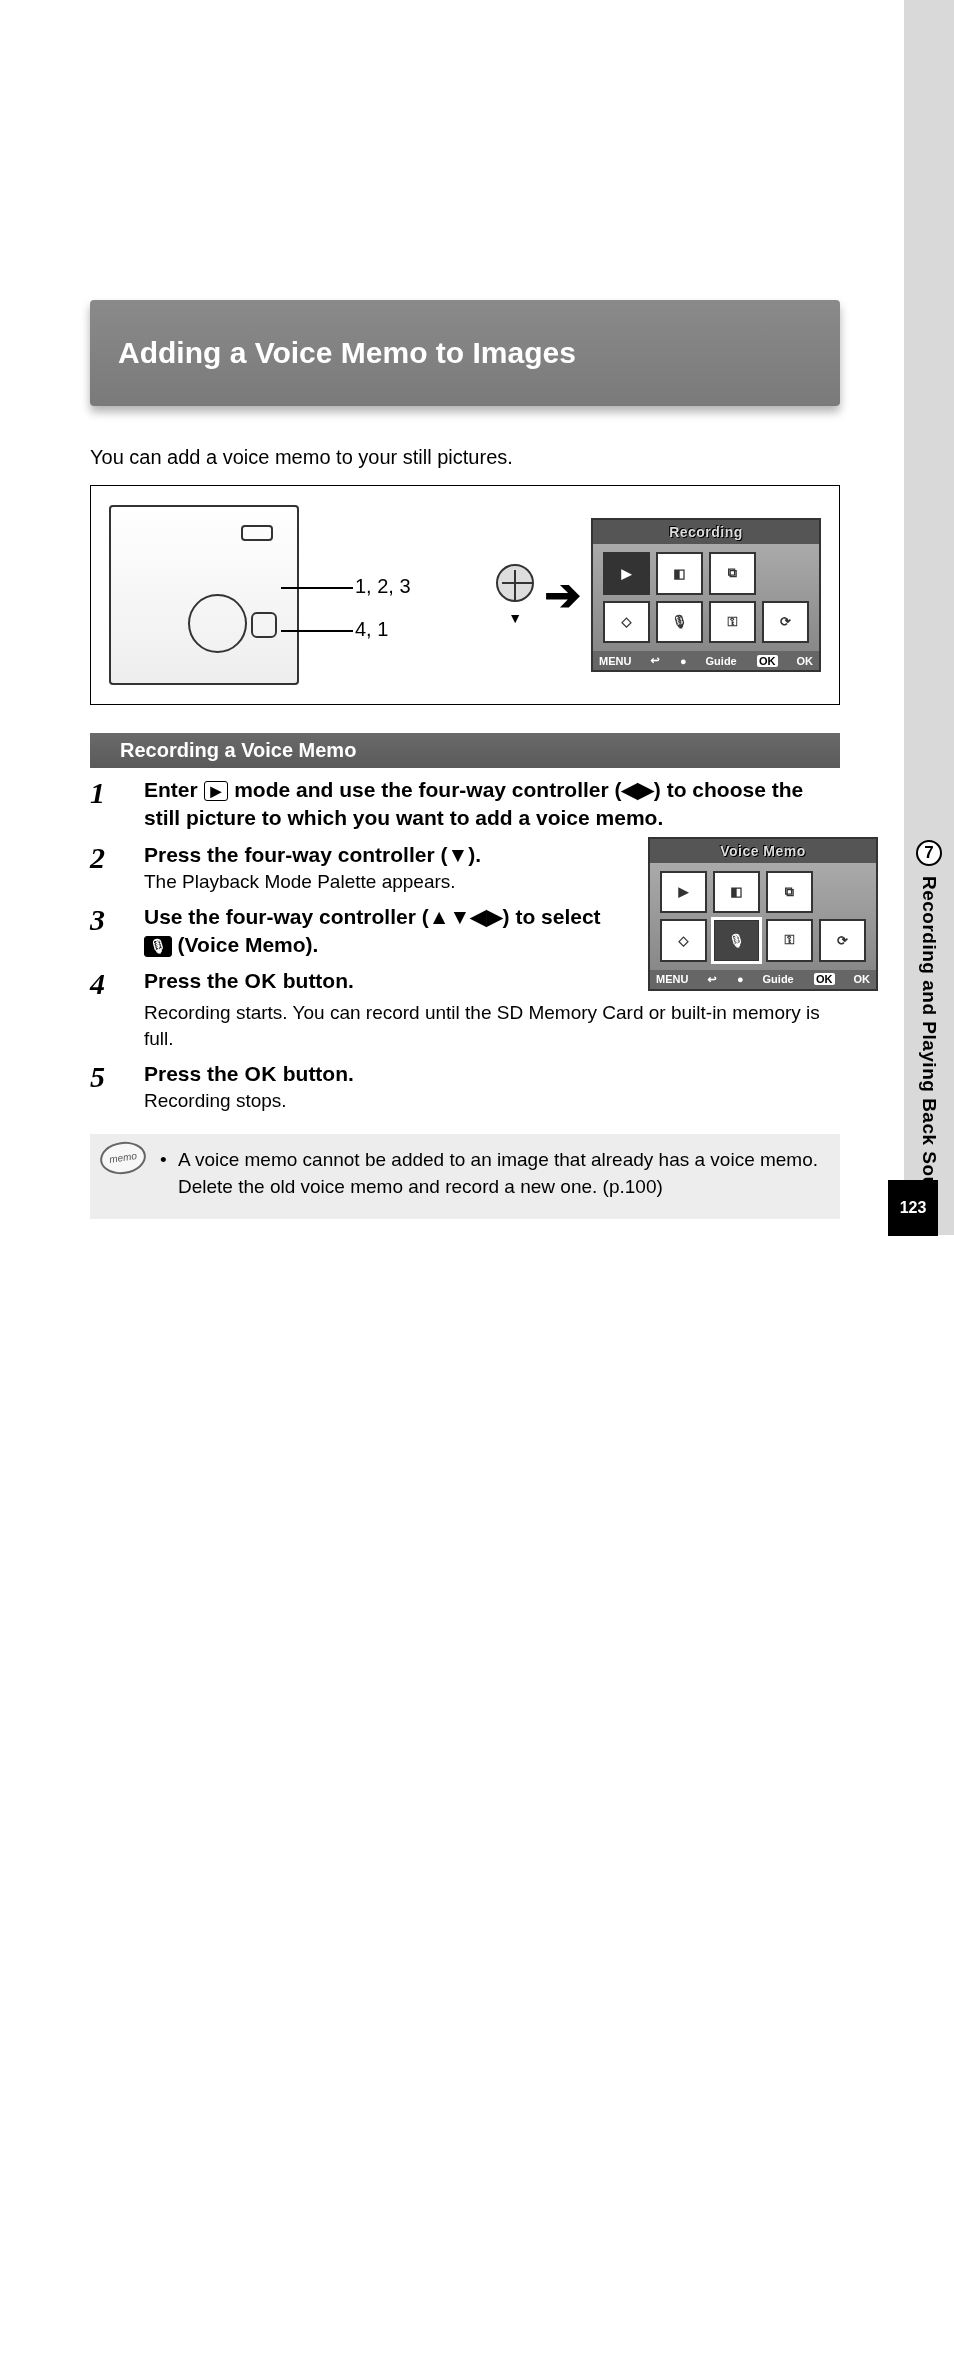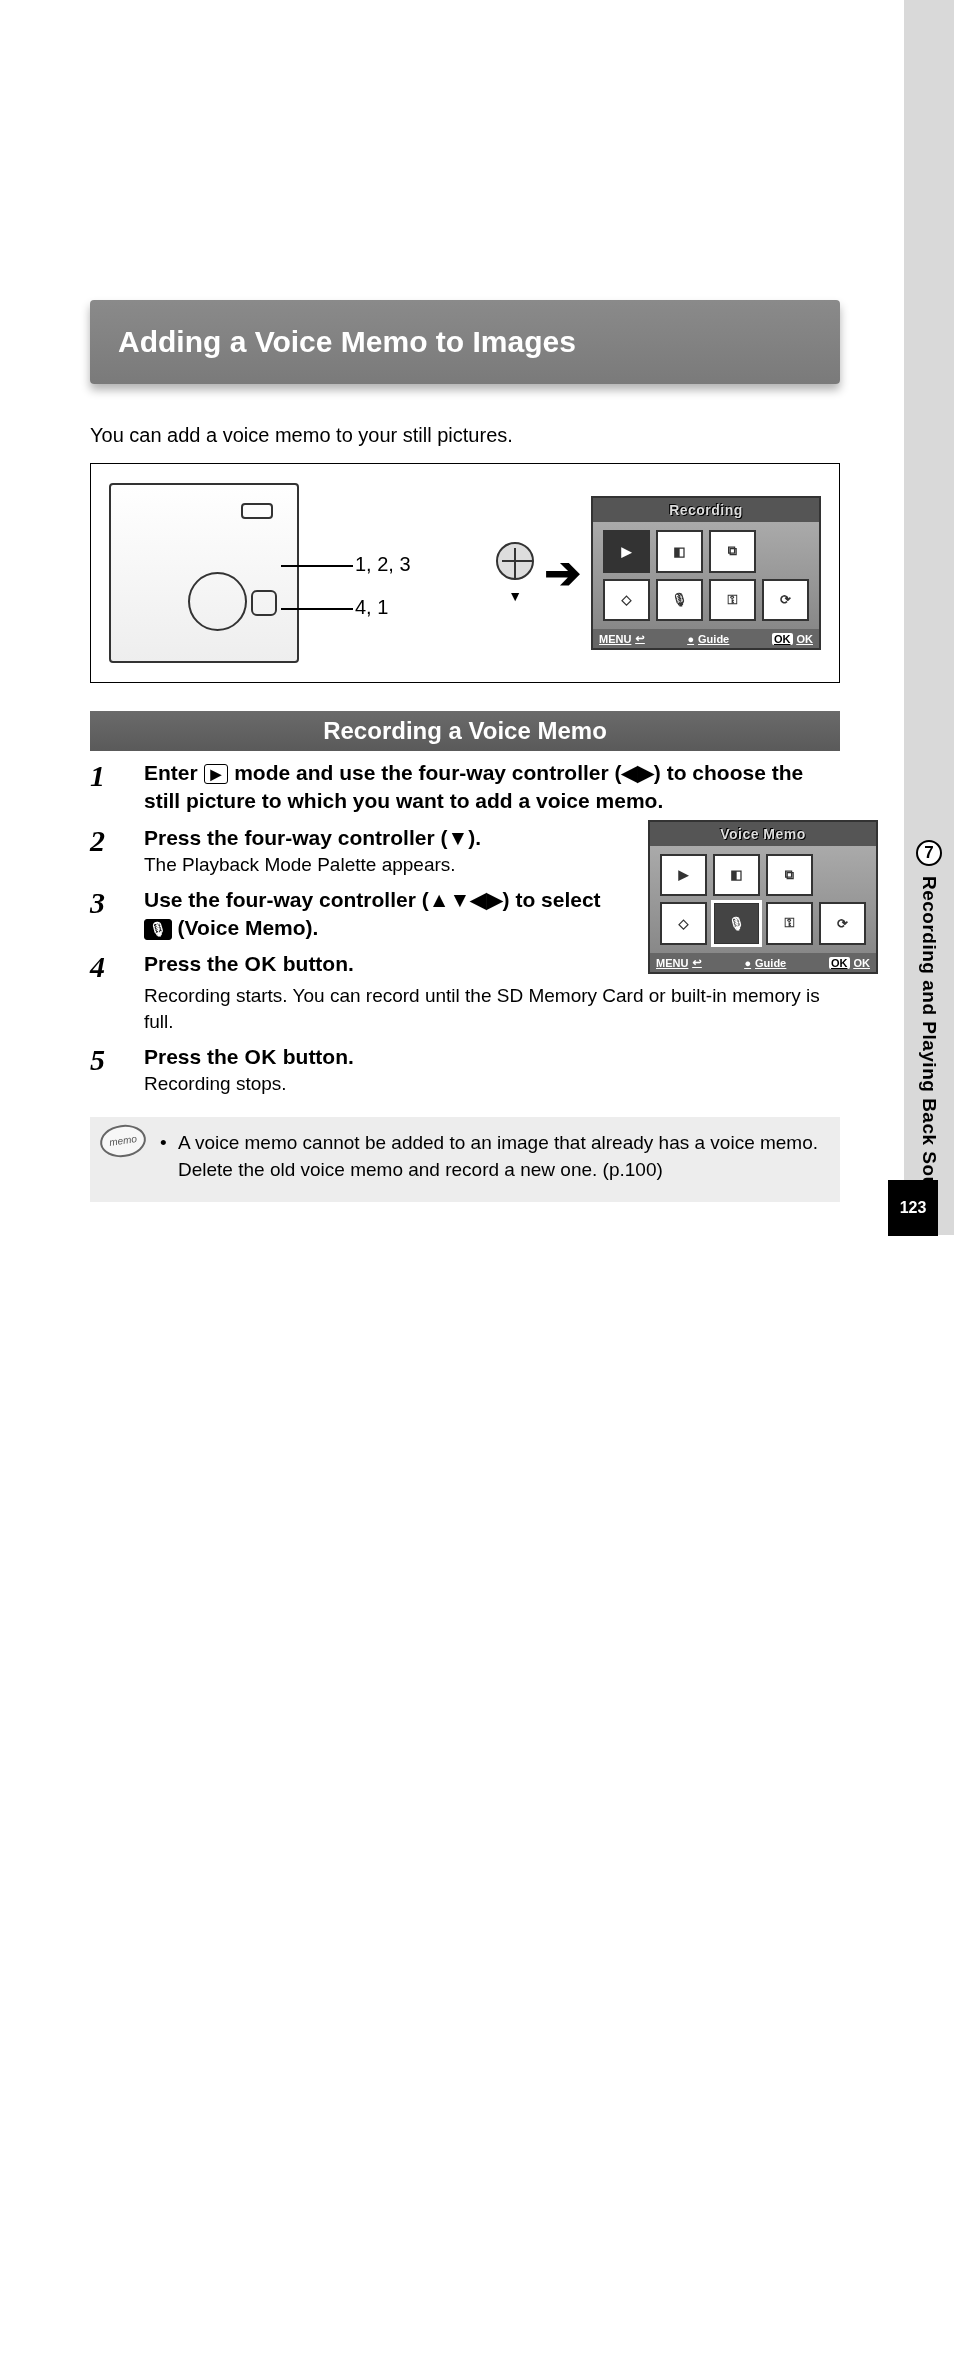--- a/index.html
+++ b/index.html
@@ -13,21 +13,21 @@
   }
   .content {
     padding: 300px 60px 0 90px;
     width: 900px;
   }
   .title-bar {
     background: linear-gradient(#8a8a8a, #7a7a7a);
     color: #fff;
     font-size: 30px;
     font-weight: bold;
-    padding: 25px 28px;
+    padding: 36px 28px;
     border-radius: 4px;
     box-shadow: 0 6px 10px rgba(0,0,0,0.3);
     margin-bottom: 40px;
   }
   .intro {
     font-size: 20px;
     margin-bottom: 16px;
   }
   .figure-box {
     border: 1px solid #000;
@@ -111,25 +111,25 @@
   .lcd-icon {
     border:2px solid #333; background:#fff; color:#333; font-size:13px;
     display:flex;align-items:center;justify-content:center;font-weight:bold;
   }
   .lcd-icon.dark { background:#333; color:#fff; }
   .lcd-icon.selected { outline: 3px solid #fff; outline-offset:-1px; background:#444;color:#fff; }
   .lcd-footer {
     display:flex; justify-content:space-between; padding:3px 6px;
     background:#666; color:#fff; font-size:11px; font-weight:bold;
   }
-  .lcd-footer span { display:flex;align-items:flex-end;gap:4px;text-decoration:underline; }
+  .lcd-footer span { display:flex;align-items:center;gap:19px; }
   .sub-title-bar {
     background: linear-gradient(#6a6a6a,#5a5a5a);
-    color:#fff; font-size:24px; font-weight:bold;
-    padding:6px 30px; margin-bottom:4px;text-align:center;
+    color:#fff; font-size:20px; font-weight:bold;
+    padding:6px 30px; margin-bottom:4px;
   }
   .steps { }
   .step { display:flex; gap: 20px; margin-top:8px; }
   .step-num { font-size:30px; font-weight:bold; font-style:italic; width:34px; flex-shrink:0; line-height:1.1; font-family: Georgia, serif; }
   .step-body { flex:1; }
   .step-head { font-size:21px; font-weight:bold; line-height:1.35; }
   .step-desc { font-size:19px; line-height:1.35; }
   .step-row { display:flex; gap:16px; align-items:flex-start; }
   .step-row .step-text { flex:1; }
   .lcd-small-wrap { width:192px; flex-shrink:0; margin-top:4px; }

